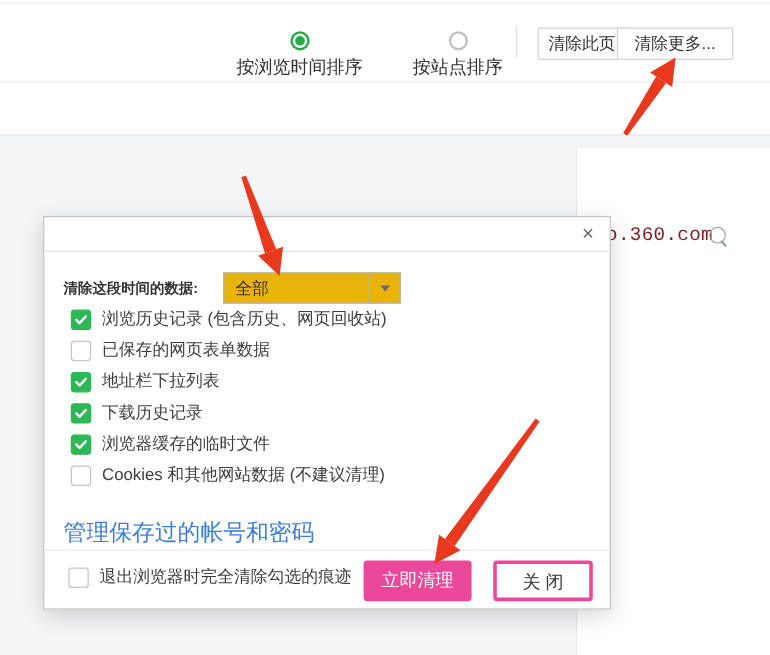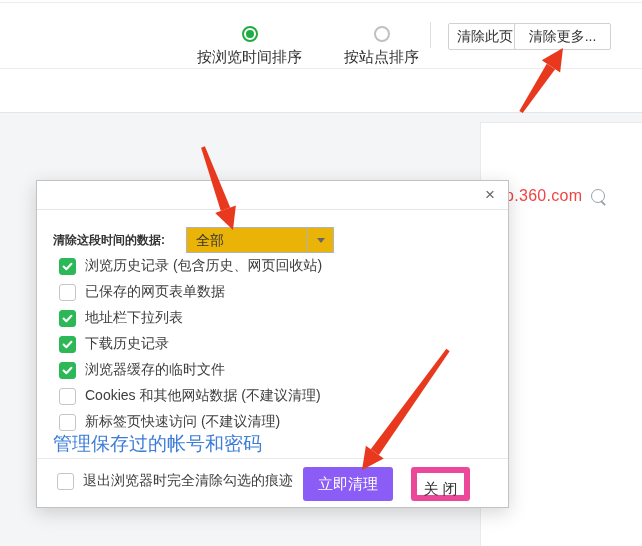--- a/index.html
+++ b/index.html
@@ -17,21 +17,21 @@
   .radio.unsel{border:2px solid #c0c0c0;background:#fff;}
   .radio.sel{background:#1fad43;position:relative;}
   .radio.sel::after{content:"";position:absolute;inset:2px;border-radius:50%;
                     border:2px solid #fff;background:#1fad43;box-sizing:border-box;}
   .rlabel{font-size:15px;color:#303030;line-height:16px;}
   .radio-item{display:flex;align-items:center;gap:7px;flex-direction:column;}
   .vdivider{left:430px;top:22px;width:1px;height:26px;background:#dedede;}
   .tbtn{box-sizing:border-box;height:27px;background:#fff;border:1px solid #d2d2d2;border-radius:2px;
         font-size:14px;color:#333;text-align:center;line-height:25px;cursor:pointer;}
   
-  .searchtxt{left:505px;top:187px;font-size:16px;color:#ef4444;letter-spacing:.3px;z-index:1;}
+  .searchtxt{left:505px;top:187px;font-size:16px;color:#7f1d1d;letter-spacing:.3px;z-index:1;font-family:Liberation Mono, monospace;}
   .mag{left:591px;top:189px;width:12px;height:12px;border:1.5px solid #9aa2ab;border-radius:50%;z-index:1;}
   .maghandle{left:602px;top:200px;width:2px;height:6px;background:#9aa2ab;transform:rotate(-45deg);z-index:1;}
   
   .dialog{left:36px;top:180px;width:473px;height:328px;background:#fff;border:1px solid #c2c2c2;
           box-shadow:0 5px 18px rgba(0,0,0,.16);z-index:5;box-sizing:border-box;}
   .dlg-titlebar{left:0;top:0;width:100%;height:28px;border-bottom:1px solid #e6e6e6;}
   .dlg-title{left:15px;top:0;height:28px;line-height:28px;font-size:13px;color:#5f5f5f;}
   .dlg-close{right:8px;top:0;width:20px;height:28px;line-height:27px;text-align:center;
              font-size:17px;color:#666;cursor:pointer;}
   .timelabel{left:16px;top:46px;height:26px;line-height:26px;font-size:12px;font-weight:bold;color:#333;}
@@ -45,24 +45,24 @@
   .cbrow{display:flex;align-items:center;height:18px;margin:0 0 8px 22px;cursor:pointer;}
   .cbox{width:17px;height:17px;box-sizing:border-box;border-radius:3px;border:1px solid #c5c5c5;background:#fff;
         display:flex;align-items:center;justify-content:center;flex:0 0 17px;}
   .cbrow.checked .cbox{background:#2cb857;border-color:#2cb857;}
   .cbox svg{display:none;}
   .cbrow.checked .cbox svg{display:block;}
   .cblabel{margin-left:9px;font-size:14px;color:#3d3d3d;}
   .managelink{left:16px;top:250px;font-size:19px;color:#3d7dd8;cursor:pointer;}
   .footline{left:0;top:277px;width:100%;height:1px;background:#e9e9e9;}
   .exitrow{left:20px;top:291px;display:flex;align-items:center;cursor:pointer;}
-  .btn-clean{left:266px;top:286px;width:90px;height:34px;background:#8b5cf6;border-radius:3px;
+  .btn-clean{left:266px;top:286px;width:90px;height:34px;background:#ec4899;border-radius:3px;
              color:#fff;font-size:15px;text-align:center;line-height:34px;cursor:pointer;}
-  .btn-close{left:374px;top:286px;width:59px;height:34px;box-sizing:border-box;background:#fff;
-             border:6px solid #ec4899;border-radius:3px;color:#333;font-size:15px;text-align:center;
+  .btn-close{left:374px;top:286px;width:83px;height:34px;box-sizing:border-box;background:#fff;
+             border:3px solid #ec4899;border-radius:3px;color:#333;font-size:15px;text-align:center;
              line-height:32px;cursor:pointer;}
   #arrows{left:0;top:0;z-index:9;pointer-events:none;}
 </style>
 </head>
 <body>
 
 <div class="stage">
 
   <div class="abs topline"></div>
 
@@ -137,26 +137,20 @@
       </svg>
     </span>
     <span class="cblabel">浏览器缓存的临时文件</span>
   </div>
         <div class="cbrow">
     <span class="cbox">
       
     </span>
     <span class="cblabel">Cookies 和其他网站数据 (不建议清理)</span>
   </div>
-        <div class="cbrow">
-    <span class="cbox">
-      
-    </span>
-    <span class="cblabel">新标签页快速访问 (不建议清理)</span>
-  </div>
       </div>
 
     <span class="abs managelink">管理保存过的帐号和密码</span>
     <div class="abs footline"></div>
 
     <div class="abs exitrow" id="exitrow">
       <span class="cbox">
         
       </span>
       <span class="cblabel">退出浏览器时完全清除勾选的痕迹</span>

